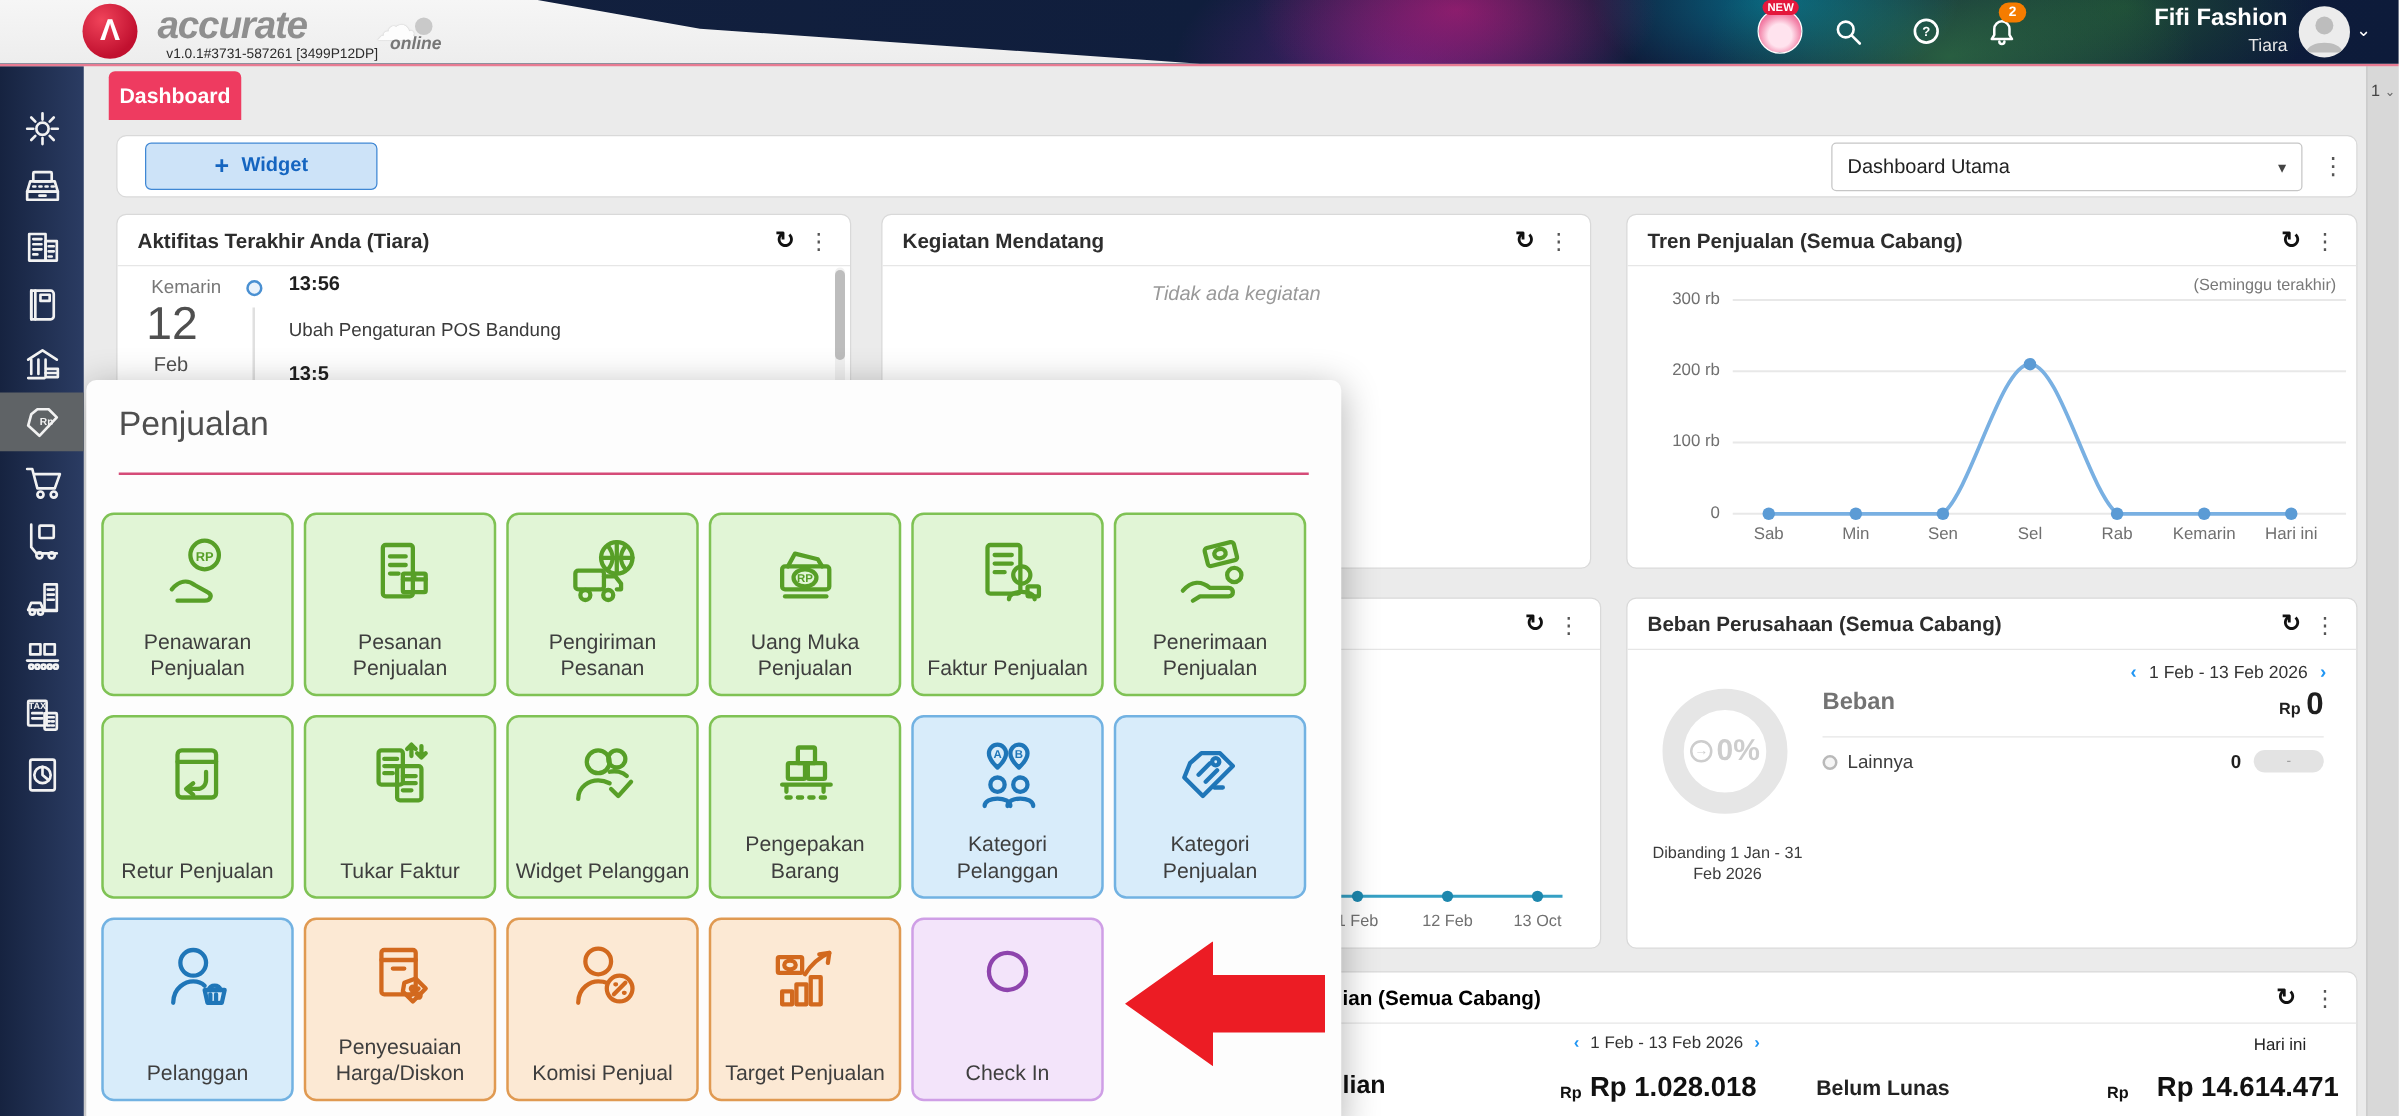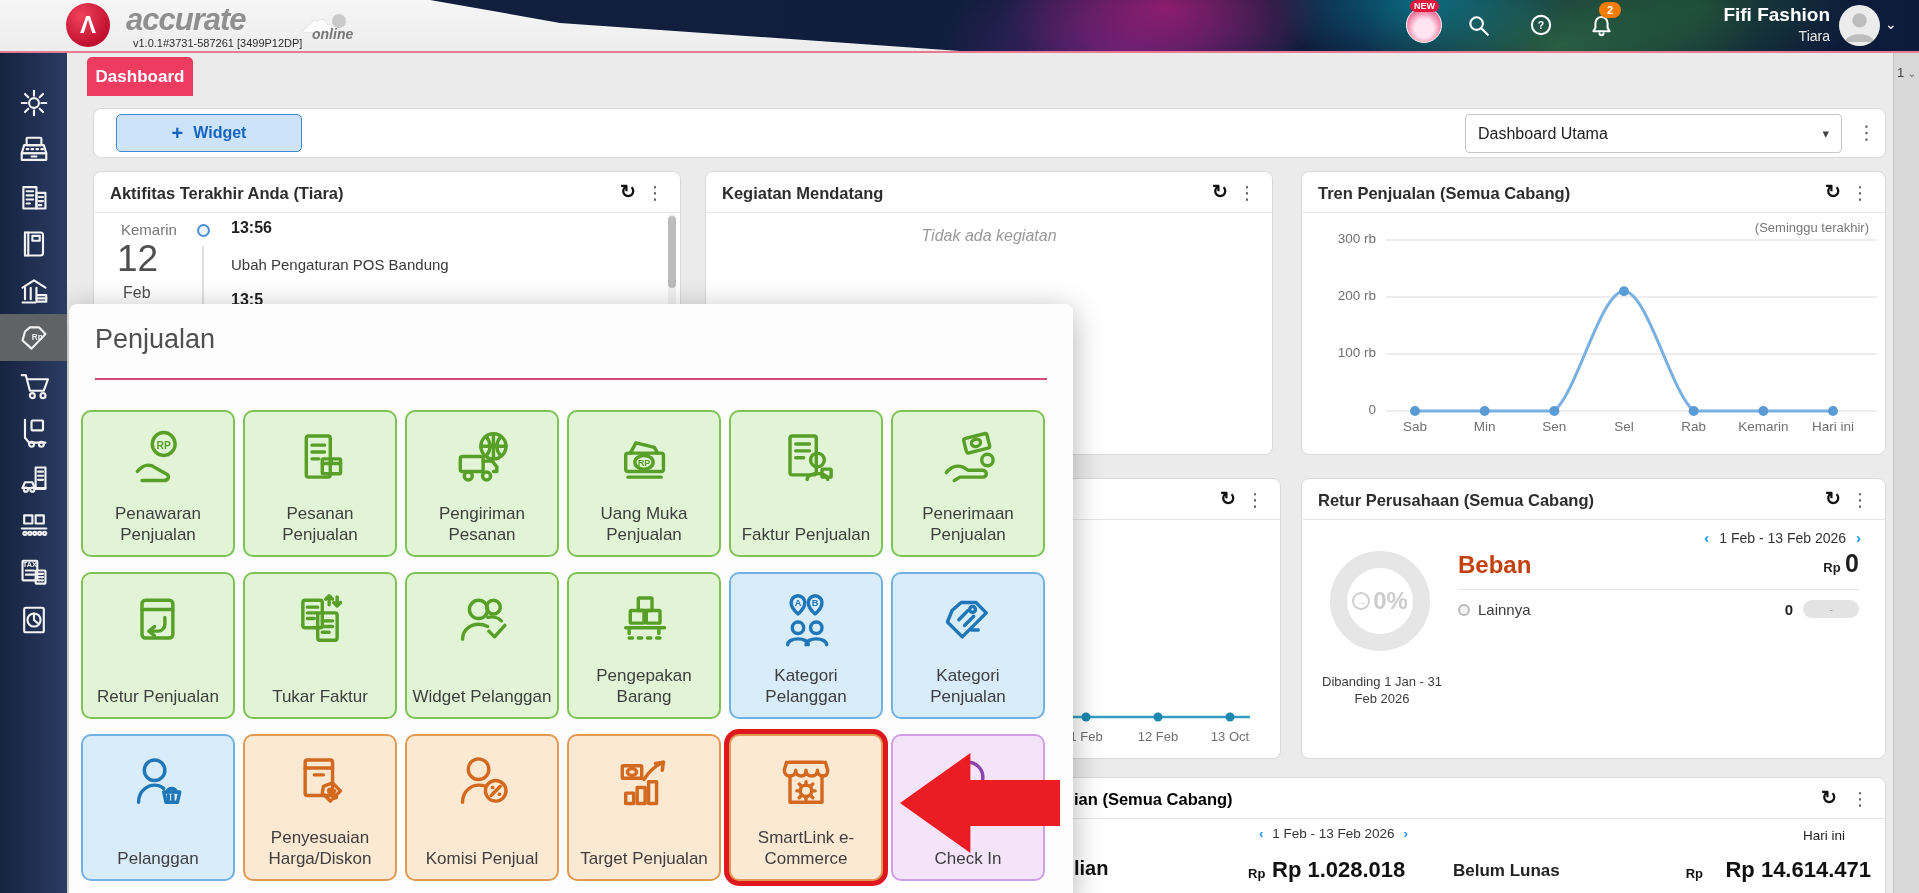--- a/index.html
+++ b/index.html
@@ -113,21 +113,21 @@
   
   .beb-nav { position:absolute; right:18px; top:50px; font-size:14px; color:#333; }
   .beb-nav .nav-chev { color:#2196f3; font-weight:bold; font-size:15px; padding:0 6px; }
   .donut { position:absolute; left:28px; top:72px; width:100px; height:100px; border-radius:50%;
     border:17px solid #e6e6e6; display:flex; align-items:center; justify-content:center; }
   .donut-inner { display:flex; align-items:center; gap:3px; color:#cdcdcd; font-weight:bold; font-size:24px; }
   .donut-ico { width:18px; height:18px; border:2px solid #cdcdcd; border-radius:50%; font-size:11px;
     display:flex; align-items:center; justify-content:center; color:#cdcdcd; }
   .beb-compare { position:absolute; left:0px; top:194px; width:160px; text-align:center; font-size:13px;
     color:#3b3b3b; line-height:17px; }
-  .beb-metric { position:absolute; left:156px; top:72px; font-size:24px; font-weight:bold; color:#c2410c; }
+  .beb-metric { position:absolute; left:156px; top:72px; font-size:19px; font-weight:bold; color:#737373; }
   .beb-val { position:absolute; right:26px; top:70px; }
   .beb-val .cur { font-size:13px; font-weight:bold; color:#1f1f1f; }
   .beb-val .num { font-size:25px; font-weight:bold; color:#1f1f1f; }
   .beb-div2 { position:absolute; left:156px; right:26px; top:110px; border-top:1px solid #e6e6e6; }
   .beb-leg { position:absolute; left:156px; top:122px; display:flex; align-items:center; gap:8px; }
   .leg-dot { width:12px; height:12px; border:2px solid #b9b9b9; border-radius:50%; background:#f5f5f5; }
   .leg-lab { font-size:15px; color:#3c3c3c; }
   .beb-legval { position:absolute; right:92px; top:122px; font-size:15px; font-weight:bold; color:#1f1f1f; }
   .beb-pill { position:absolute; right:26px; top:121px; width:56px; height:18px; background:#e3e3e3;
     border-radius:9px; text-align:center; font-size:11px; color:#999; line-height:18px; }
@@ -416,21 +416,21 @@
           <circle cx="94" cy="13" r="4.5" fill="#1e87ad"></circle>
           <circle cx="166" cy="13" r="4.5" fill="#1e87ad"></circle>
         </svg>
         <span class="part-xlab" style="left:-8px">1 Feb</span>
         <span class="part-xlab" style="left:64px">12 Feb</span>
         <span class="part-xlab" style="left:136px">13 Oct</span>
       </div>
   </div>
 
   <div class="panel" style="left:1301px;top:478px;width:585px;height:281px">
-    <div class="ptitle">Retur Perusahaan (Semua Cabang)</div>
+    <div class="ptitle">Beban Perusahaan (Semua Cabang)</div>
     <span class="pref">↻</span>
     <span class="pkebab">⋮</span>
     <div class="pdiv"></div>
     <div class="beb-nav">
       <span class="nav-chev">‹</span>
       <span>1 Feb - 13 Feb 2026</span>
       <span class="nav-chev">›</span>
     </div>
     <div class="donut">
       <div class="donut-inner">
@@ -630,29 +630,20 @@
               <rect x="12" y="36" width="7" height="9"></rect>
               <rect x="22" y="31" width="7" height="14"></rect>
               <rect x="32" y="26" width="7" height="19"></rect>
               <rect x="9" y="12" width="17" height="11" rx="1"></rect>
               <ellipse cx="17.5" cy="17.5" rx="4" ry="3"></ellipse>
               <path d="M28 24c5-8 10-12 17-15"></path>
               <path d="M45 9l-7 1m7-1l-1 7"></path>
             </svg></span>
           <div class="tlabel">Target Penjualan</div>
         </div>
-        <div class="tile orange hl">
-          <span class="ticon"><svg class="ln" viewBox="0 0 56 56">
-              <path d="M13 9h30M11 9l-2 7c0 3 2 5 5 5s5-2 5-5c0 3 2 5 5 5s4-2 4-5c0 3 2 5 5 5s5-2 5-5c0 3 2 5 5 5s4-2 4-5l-2-7"></path>
-              <path d="M14 21v23h28V21"></path>
-              <circle cx="28" cy="34" r="5"></circle>
-              <path d="M28 26v3M28 39v3M20 34h3M33 34h3M22 28l2 2M32 38l2 2M34 28l-2 2M24 38l-2 2"></path>
-            </svg></span>
-          <div class="tlabel">SmartLink e-Commerce</div>
-        </div>
         <div class="tile purple">
           <span class="ticon"><svg class="ln" viewBox="0 0 56 56">
               <circle cx="28" cy="22" r="13"></circle>
             </svg></span>
           <div class="tlabel">Check In</div>
         </div>
       </div>
   </div>
 
   <div class="red-arrow"></div>

